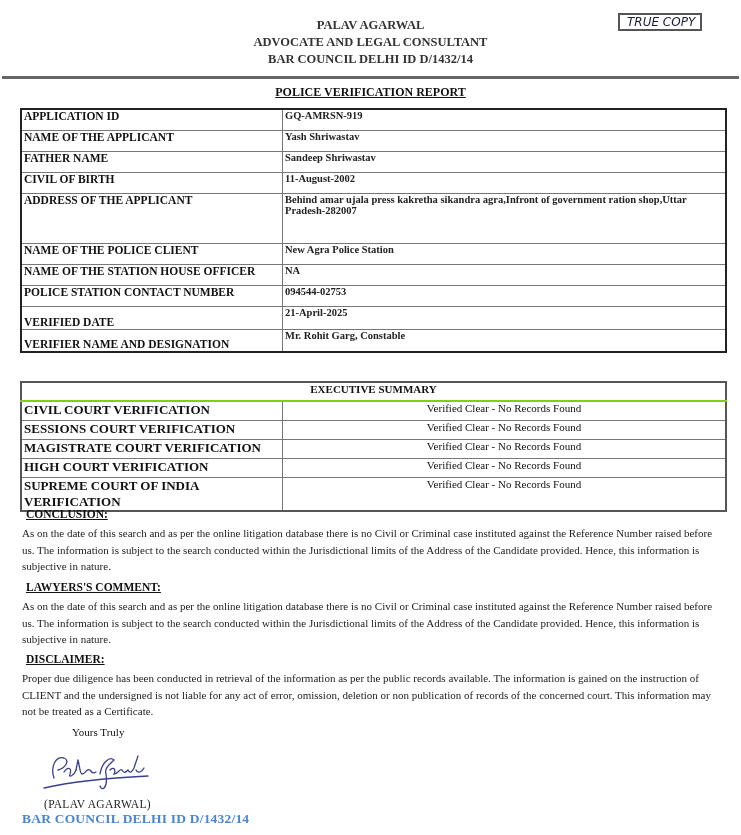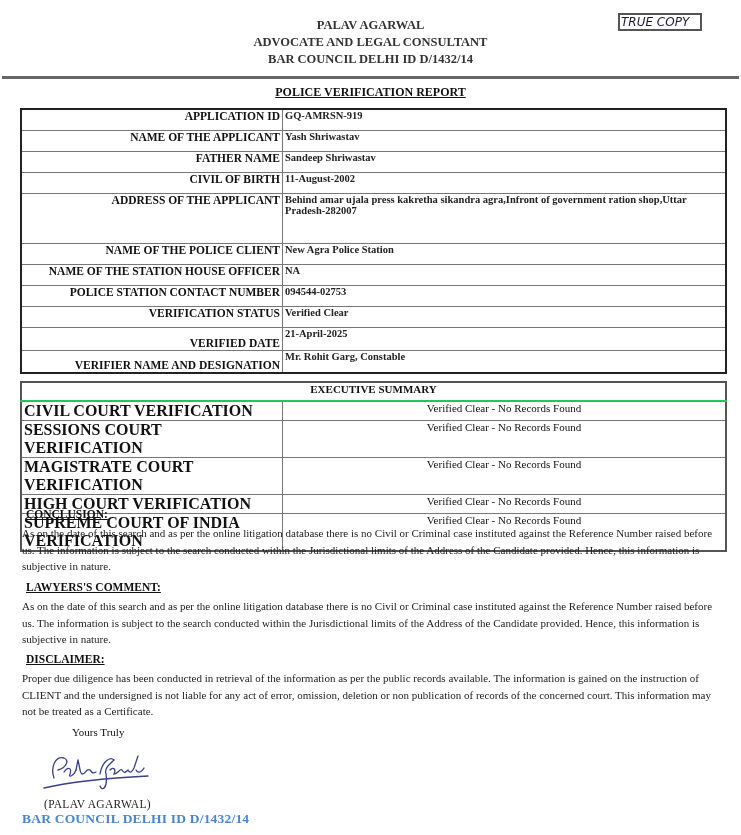--- a/index.html
+++ b/index.html
@@ -8,43 +8,43 @@
       font-family: "Liberation Serif", "DejaVu Serif", serif; color: #111;
     }
     .header {
       position: absolute; top: 17px; left: 0; width: 741px; text-align: center;
       font-weight: bold; font-size: 12.5px; line-height: 17px; color: #333;
     }
     .true-copy {
       position: absolute; left: 618px; top: 13px; width: 84px; height: 18px;
       border: 2px solid #555; box-sizing: border-box;
       font-family: "DejaVu Sans", sans-serif; font-style: italic; font-size: 12px;
-      line-height: 15px; padding-left: 1px; color: #1a1a3a;
+      line-height: 15px; padding-left: 7px; color: #1a1a3a;
     }
     .divider {
       position: absolute; top: 76px; left: 2px; width: 737px; height: 3px; background: #666;
     }
     .report-title {
       position: absolute; top: 85px; left: 0; width: 741px; text-align: center;
       font-weight: bold; font-size: 12px; text-decoration: underline; color: #111;
     }
     table { border-collapse: collapse; position: absolute; left: 20px; width: 707px; }
     td {
       border: 1px solid #777; font-size: 11.5px; padding: 0 2px; vertical-align: top;
     }
     .main-table { top: 108px; border: 2px solid #222; }
-    .main-table td.lbl { width: 256px; font-weight: bold; font-size: 11.5px; color: #111; text-align: right; }
+    .main-table td.lbl { width: 256px; font-weight: bold; font-size: 11.5px; color: #111; }
     .main-table td.val { font-size: 10.5px; font-weight: bold; color: #222; }
     .main-table tr { height: 21px; }
     .main-table tr.addr { height: 50px; }
     .main-table tr.vdate td.lbl, .main-table tr.vname td.lbl { vertical-align: bottom; padding-bottom: 1px; }
     .exec-table { top: 381px; border: 2px solid #555; }
     .exec-table tr { height: 19px; }
-    .exec-table td.title { text-align: center; font-weight: bold; font-size: 11px; border-bottom: 2px solid #22c55e; }
-    .exec-table td.lbl { width: 256px; font-weight: bold; font-size: 16px; margin-left: 32px; }
+    .exec-table td.title { text-align: center; font-weight: bold; font-size: 11px; border-bottom: 2px solid #84cc16; }
+    .exec-table td.lbl { width: 256px; font-weight: bold; font-size: 13px; margin-left: 32px; }
     .exec-table td.val { text-align: center; font-weight: normal; font-size: 11px; }
     .section { position: absolute; left: 22px; width: 700px; }
     .section-heading { font-weight: bold; font-size: 11.5px; text-decoration: underline; margin: 4px; line-height: 14px; }
     .section-body { font-size: 11px; line-height: 16.5px; margin: 0; color: #222; }
     .sig-yours { position: absolute; left: 72px; top: 726px; font-size: 11px; }
     .signature { position: absolute; left: 40px; top: 748px; width: 120px; height: 48px; }
     .sig-name { position: absolute; left: 44px; top: 798px; font-size: 11.5px; color: #222; letter-spacing: 0.3px; }
     .sig-council { position: absolute; left: 22px; top: 811px; font-size: 13.5px; font-weight: bold; color: #4a86d0; letter-spacing: 0.2px; }
   </style>
 </head>
@@ -86,24 +86,20 @@
         <td class="lbl">NAME OF THE POLICE CLIENT</td>
         <td class="val">New Agra Police Station</td>
       </tr>
   <tr>
         <td class="lbl">NAME OF THE STATION HOUSE OFFICER</td>
         <td class="val">NA</td>
       </tr>
   <tr>
         <td class="lbl">POLICE STATION CONTACT NUMBER</td>
         <td class="val">094544-02753</td>
-      </tr>
-  <tr>
-        <td class="lbl">VERIFICATION STATUS</td>
-        <td class="val">Verified Clear</td>
       </tr>
   <tr class="vdate" style="height:23px">
         <td class="lbl">VERIFIED DATE</td>
         <td class="val">21-April-2025</td>
       </tr>
   <tr class="vname" style="height:23px">
         <td class="lbl">VERIFIER NAME AND DESIGNATION</td>
         <td class="val">Mr. Rohit Garg, Constable</td>
       </tr>
 </tbody>

